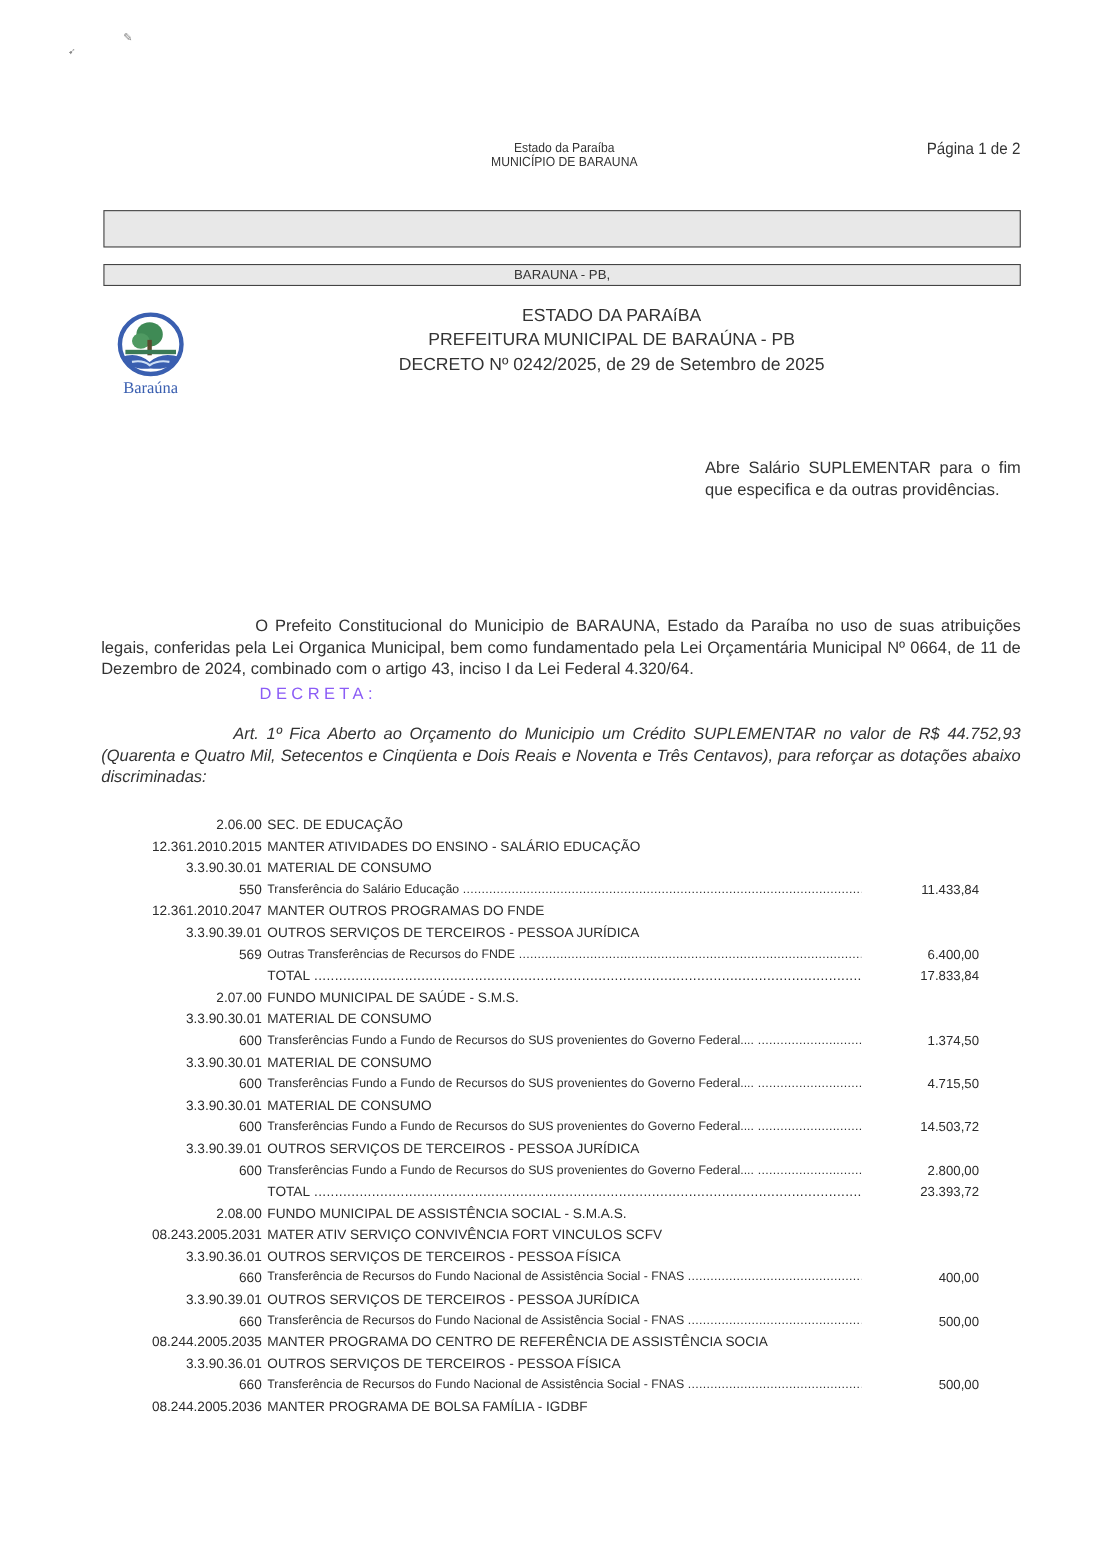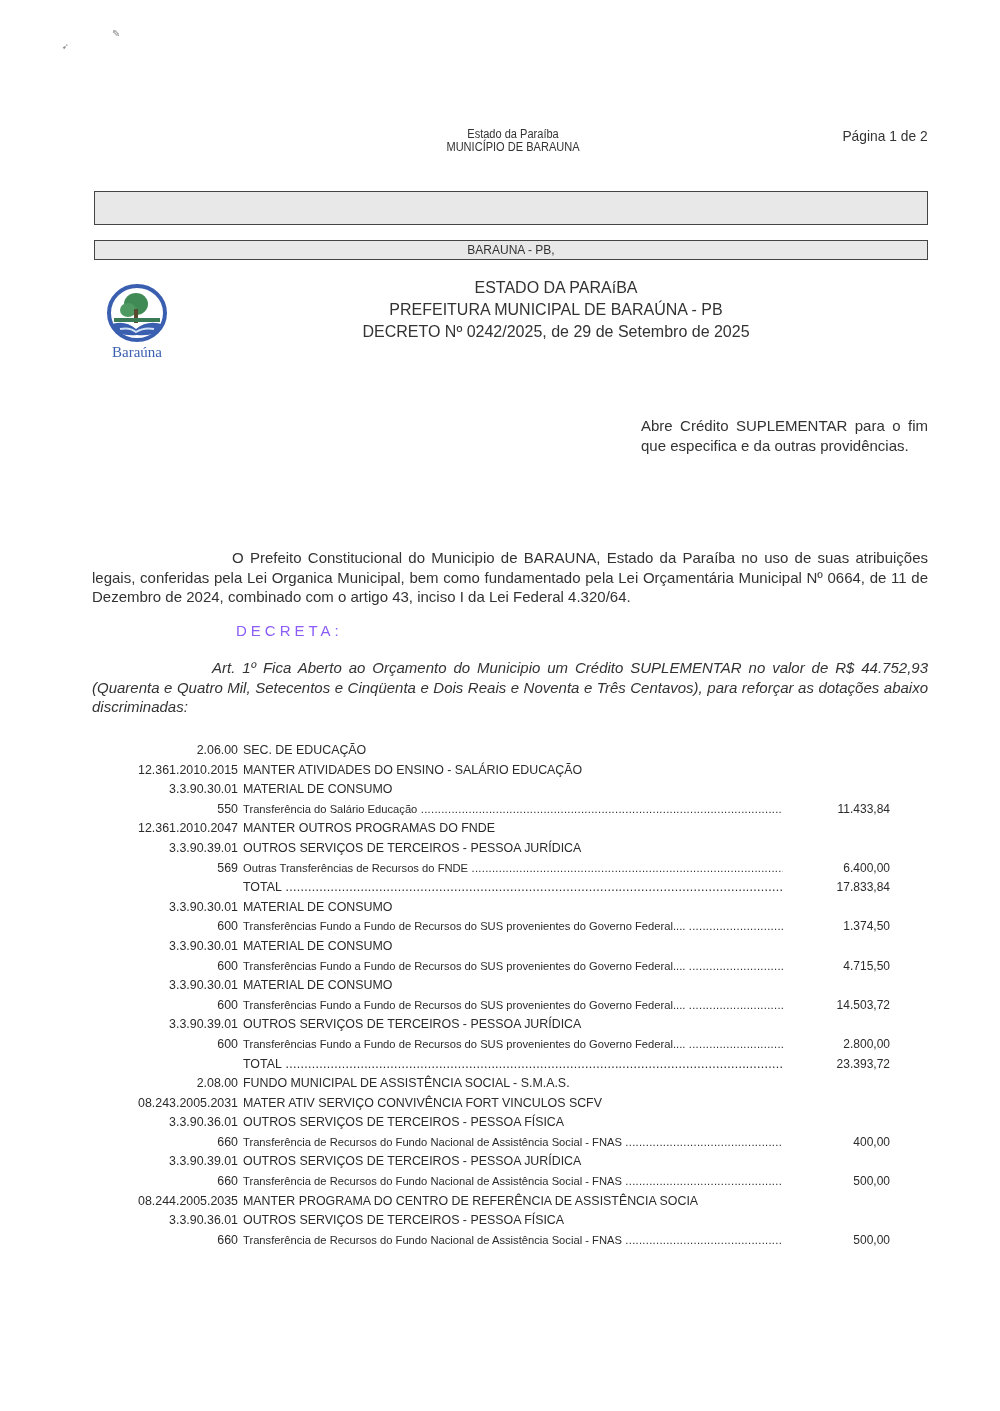--- a/index.html
+++ b/index.html
@@ -10,21 +10,21 @@
   .hdr-state { left: 0; width: 1026px; top: 128px; text-align: center; font-size: 12px; line-height: 13px; color: #333; transform: scaleX(0.92); }
   .hdr-page { right: 72px; top: 127px; font-size: 15px; color: #333; transform: scaleX(0.92); transform-origin: right; }
   .gray-bar { position: absolute; left: 94px; width: 834px; background: #e8e8e8; border: 1.5px solid #444; box-sizing: border-box; margin-top: 36px; }
   .bar1 { top: 155px; height: 34px; }
   .bar2 { top: 204px; height: 20px; text-align: center; font-size: 12px; line-height: 18px; color: #333; }
   .logo { left: 100px; top: 283px; width: 74px; height: 80px; }
   .title-block { left: 356px; width: 400px; top: 277px; text-align: center; font-size: 16px; line-height: 22px; color: #333; }
   .title-block div { white-space: nowrap; }
   .ementa { left: 641px; width: 287px; top: 416px; font-size: 15px; line-height: 19.5px; text-align: justify; text-align-last: left; color: #333; }
   .para { left: 92px; width: 836px; font-size: 15px; line-height: 19.5px; text-align: justify; color: #333; }
-  .para1 { top: 548px; }
+  .para1 { top: 560px; }
   .indent { display: inline-block; width: 140px; }
   .decreta { left: 236px; top: 622px; font-size: 15px; letter-spacing: 4px; color: #8b5cf6; }
   .para2 { top: 658px; font-style: italic; }
   .table { left: 92px; top: 741px; width: 820px; }
   .row { position: relative; height: 19.6px; font-size: 12.4px; line-height: 19.6px; white-space: nowrap; color: #2b2b2b; }
   .row .code { position: absolute; right: 674px; text-align: right; }
   .row .desc { position: absolute; left: 151px; }
   .row.fonte .desc { font-size: 11.2px; left: 151px; width: 540px; overflow: hidden; }
   .row .val { position: absolute; right: 22px; text-align: right; font-size: 12px; }
   .dots::after { content: " ......................................................................................................................................................................................................................................................"; letter-spacing: 0.3px; }
@@ -56,21 +56,21 @@
     <text x="37" y="74" text-anchor="middle" font-family="Liberation Serif, serif" font-size="15" fill="#3a5fb0">Baraúna</text>
   </svg>
 </div>
 
 <div class="abs title-block">
   <div>ESTADO  DA PARAíBA</div>
   <div>PREFEITURA MUNICIPAL DE BARAÚNA - PB</div>
   <div>DECRETO Nº 0242/2025, de 29 de Setembro de 2025</div>
 </div>
 
-<div class="abs ementa">Abre Crédito SUPLEMENTAR para o fim que especifica e da outras providências.</div>
+<div class="abs ementa">Abre Salário SUPLEMENTAR para o fim que especifica e da outras providências.</div>
 
 <div class="abs para para1"><span class="indent"></span><span>O Prefeito Constitucional do Municipio de BARAUNA, Estado da Paraíba no uso de suas atribuições legais, conferidas pela Lei Organica Municipal, bem como fundamentado pela Lei Orçamentária Municipal Nº 0664, de 11 de Dezembro de 2024, combinado com o artigo 43, inciso I da Lei Federal 4.320/64.</span></div>
 
 <div class="abs decreta">DECRETA:</div>
 
 <div class="abs para para2"><span class="indent" style="width:120px"></span><span>Art. 1º Fica Aberto ao Orçamento do Municipio um Crédito SUPLEMENTAR no valor de R$ 44.752,93 (Quarenta e Quatro Mil, Setecentos e Cinqüenta e Dois Reais e Noventa e Três Centavos), para reforçar as dotações abaixo discriminadas:</span></div>
 
 <div class="abs table" id="budget-table">
     <div class="row unit">
       <span class="code">2.06.00</span>
@@ -105,20 +105,25 @@
     <div class="row fonte">
       <span class="code">569</span>
       <span class="desc dots">Outras Transferências de Recursos do FNDE</span>
       <span class="val">6.400,00</span>
     </div>
     <div class="row total">
       <span class="code"></span>
       <span class="desc dots" style="width: 540px; overflow: hidden;">TOTAL</span>
       <span class="val">17.833,84</span>
     </div>
+    <div class="row unit">
+      <span class="code">2.07.00</span>
+      <span class="desc">FUNDO MUNICIPAL DE SAÚDE - S.M.S.</span>
+      <span class="val"></span>
+    </div>
     <div class="row element">
       <span class="code">3.3.90.30.01</span>
       <span class="desc">MATERIAL DE CONSUMO</span>
       <span class="val"></span>
     </div>
     <div class="row fonte">
       <span class="code">600</span>
       <span class="desc dots">Transferências Fundo a Fundo de Recursos do SUS provenientes do Governo Federal....</span>
       <span class="val">1.374,50</span>
     </div>
@@ -195,13 +200,18 @@
     <div class="row element">
       <span class="code">3.3.90.36.01</span>
       <span class="desc">OUTROS SERVIÇOS DE TERCEIROS -  PESSOA FÍSICA</span>
       <span class="val"></span>
     </div>
     <div class="row fonte">
       <span class="code">660</span>
       <span class="desc dots">Transferência de Recursos do Fundo Nacional de Assistência Social - FNAS</span>
       <span class="val">500,00</span>
     </div>
+    <div class="row action">
+      <span class="code">08.244.2005.2036</span>
+      <span class="desc">MANTER PROGRAMA DE BOLSA FAMÍLIA - IGDBF</span>
+      <span class="val"></span>
+    </div>
   </div>
 
 </body></html>

